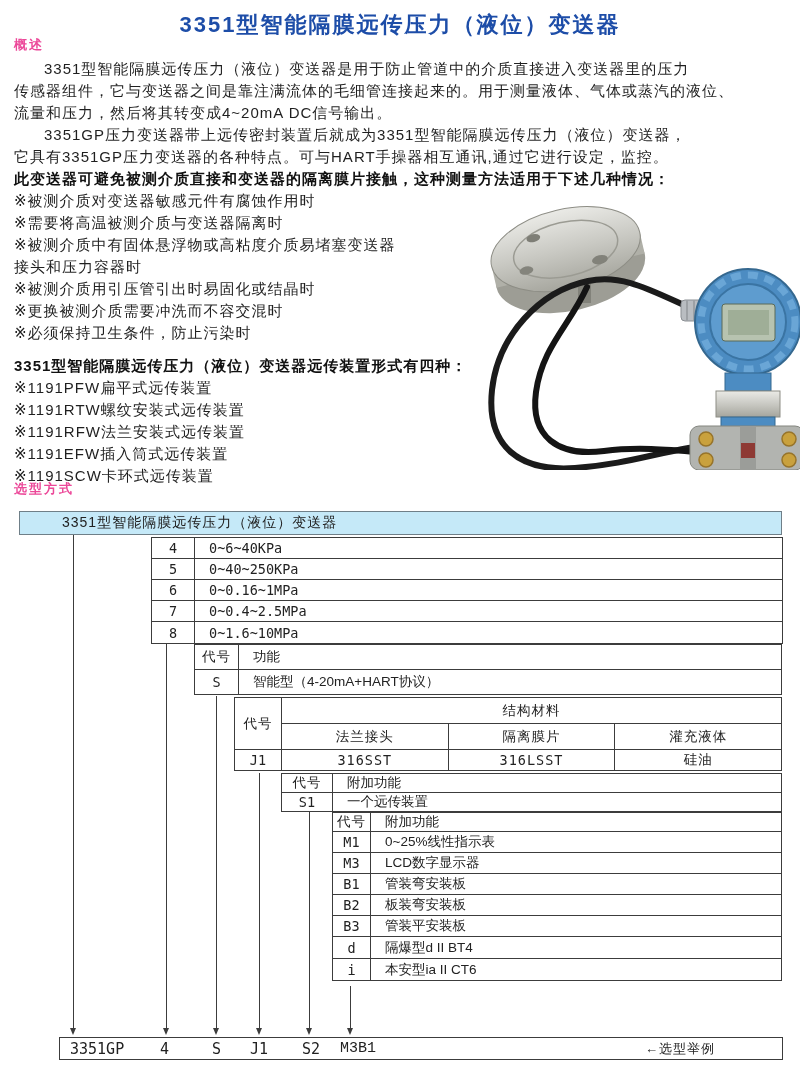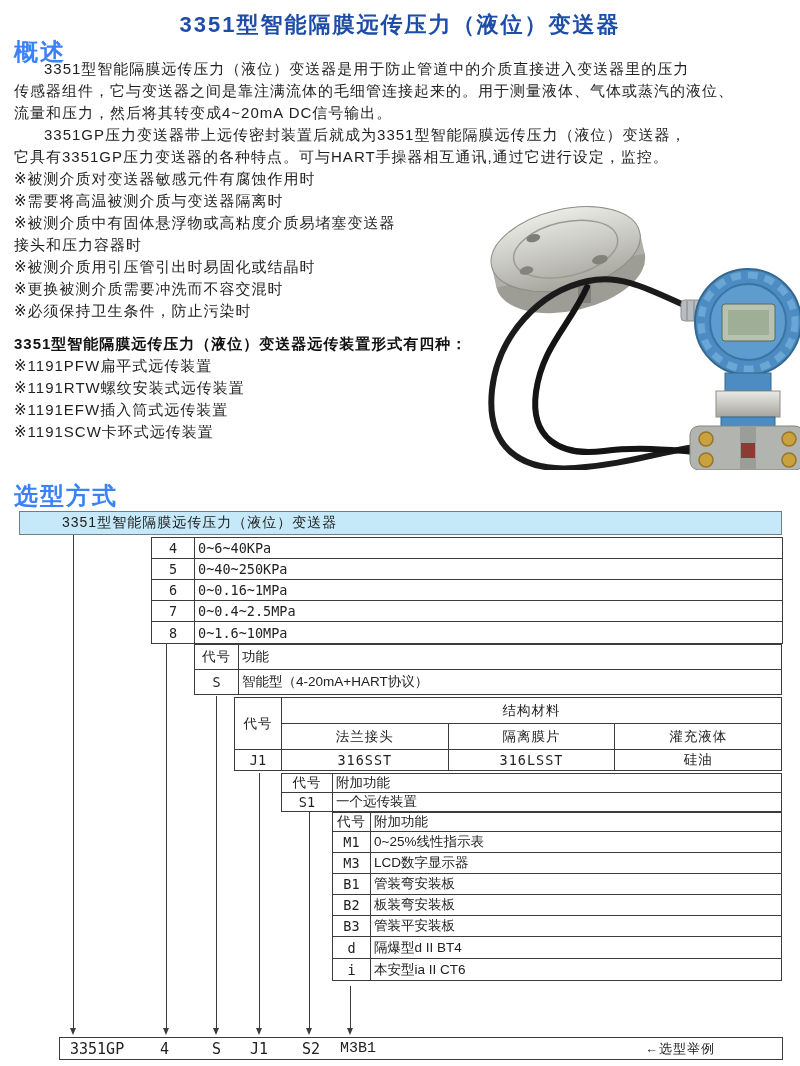--- a/index.html
+++ b/index.html
@@ -3,36 +3,36 @@
 <meta charset="utf-8">
 <style>
   html,body{margin:0;padding:0;background:#ffffff;}
   #page{
     position:relative;width:800px;height:1066px;background:#ffffff;overflow:hidden;
     font-family:"Liberation Sans","DejaVu Sans",sans-serif;color:#1f1f1f;
   }
   
   .doc-title{position:absolute;left:0;top:10px;width:800px;text-align:center;
     font-size:22px;font-weight:bold;color:#1d4da8;letter-spacing:2px;}
-  .sec-head{position:absolute;font-size:24px;font-weight:bold;color:#3b82f6;letter-spacing:2px;}
+  .sec-head{position:absolute;font-size:13px;font-weight:bold;color:#ec4899;letter-spacing:2px;}
   
   .otext{position:absolute;left:14px;top:58px;width:772px;font-size:15px;line-height:22px;letter-spacing:1px;}
   .otext .ln{white-space:nowrap;}
   .otext .indent{padding-left:30px;}
   .otext .bold{font-weight:bold;color:#111;}
   .otext .gap{margin-top:11px;}
   
   .hdrbox{position:absolute;left:19px;top:511px;width:763px;height:24px;box-sizing:border-box;
     background:#c5e9f8;border:1px solid #6f7f88;display:flex;align-items:center;
     padding-left:42px;font-size:14px;color:#222;letter-spacing:1px;}
   .blk{position:absolute;}
   .blk table{border-collapse:collapse;table-layout:fixed;width:100%;}
   .blk td{border:1px solid #3c3c3c;font-size:13.5px;color:#222;padding:0;overflow:hidden;white-space:nowrap;}
   .blk td.code{text-align:center;font-family:"DejaVu Sans Mono",monospace;}
-  .blk td.lbl{padding-left:3px;}
+  .blk td.lbl{padding-left:14px;}
   .blk td.ctr{text-align:center;letter-spacing:1px;}
   .mono{font-family:"DejaVu Sans Mono",monospace;}
   .vline{position:absolute;width:1px;background:#3c3c3c;}
   .arr{position:absolute;top:1028px;width:0;height:0;
     border-left:3px solid transparent;border-right:3px solid transparent;border-top:7px solid #3c3c3c;}
   .exbox{position:absolute;left:59px;top:1037px;width:724px;height:23px;box-sizing:border-box;
     border:1px solid #3c3c3c;font-size:15px;color:#222;}
   .exbox span{position:absolute;top:2px;}
   .photo{position:absolute;left:420px;top:185px;width:380px;height:285px;}
 </style>
@@ -44,30 +44,32 @@
   <div class="doc-title">3351型智能隔膜远传压力（液位）变送器</div>
 
   <div class="sec-head" style="left:14px;top:36px;">概述</div>
 
   <div class="otext">
     <div class="ln indent">3351型智能隔膜远传压力（液位）变送器是用于防止管道中的介质直接进入变送器里的压力</div>
     <div class="ln">传感器组件，它与变送器之间是靠注满流体的毛细管连接起来的。用于测量液体、气体或蒸汽的液位、</div>
     <div class="ln">流量和压力，然后将其转变成4~20mA DC信号输出。</div>
     <div class="ln indent">3351GP压力变送器带上远传密封装置后就成为3351型智能隔膜远传压力（液位）变送器，</div>
     <div class="ln">它具有3351GP压力变送器的各种特点。可与HART手操器相互通讯,通过它进行设定，监控。</div>
+    <div class="ln bold">此变送器可避免被测介质直接和变送器的隔离膜片接触，这种测量方法适用于下述几种情况：</div>
     <div class="ln">※被测介质对变送器敏感元件有腐蚀作用时</div>
     <div class="ln">※需要将高温被测介质与变送器隔离时</div>
     <div class="ln">※被测介质中有固体悬浮物或高粘度介质易堵塞变送器</div>
     <div class="ln">接头和压力容器时</div>
     <div class="ln">※被测介质用引压管引出时易固化或结晶时</div>
     <div class="ln">※更换被测介质需要冲洗而不容交混时</div>
     <div class="ln">※必须保持卫生条件，防止污染时</div>
     <div class="ln bold gap">3351型智能隔膜远传压力（液位）变送器远传装置形式有四种：</div>
     <div class="ln">※1191PFW扁平式远传装置</div>
     <div class="ln">※1191RTW螺纹安装式远传装置</div>
+    <div class="ln">※1191RFW法兰安装式远传装置</div>
     <div class="ln">※1191EFW插入筒式远传装置</div>
     <div class="ln">※1191SCW卡环式远传装置</div>
   </div>
 
   <svg class="photo" viewBox="0 0 380 285" aria-hidden="true">
     <defs>
       <linearGradient id="steel" x1="0" y1="0" x2="0" y2="1">
         <stop offset="0" stop-color="#eaeae6"></stop>
           <stop offset="0.5" stop-color="#c9c9c3"></stop>
           <stop offset="1" stop-color="#a5a59d"></stop>

